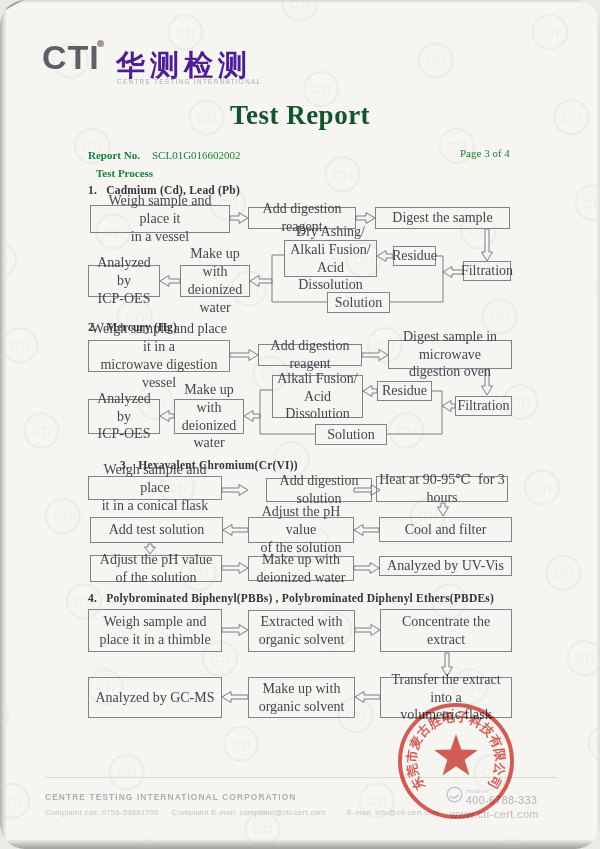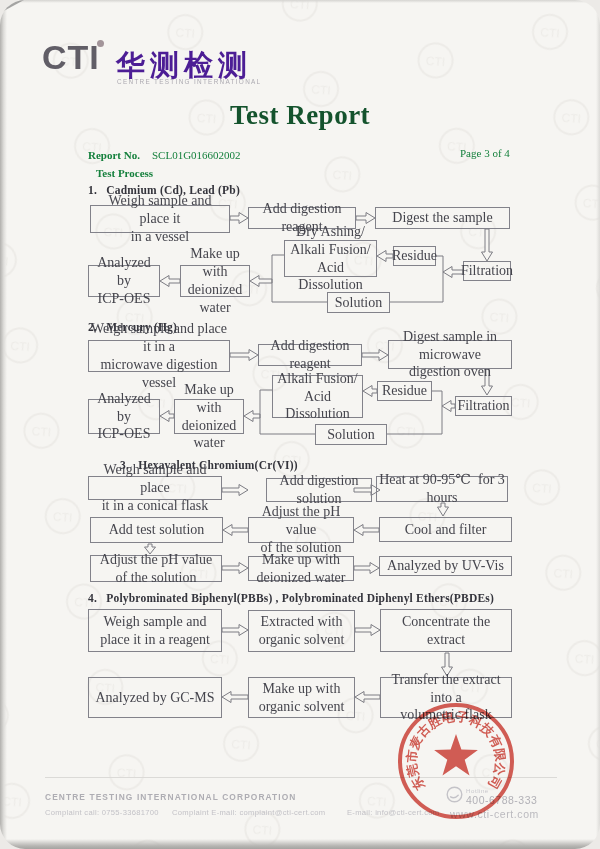--- a/index.html
+++ b/index.html
@@ -155,21 +155,21 @@
   <div class="fb" style="left:248px;top:517px;width:106px;height:26px">Adjust the pH value
 of the solution</div>
   <div class="fb" style="left:379px;top:517px;width:133px;height:25px">Cool and filter</div>
   <div class="fb" style="left:90px;top:555px;width:132px;height:27px">Adjust the pH value
 of the solution</div>
   <div class="fb" style="left:248px;top:556px;width:106px;height:25px">Make up with
 deionized water</div>
   <div class="fb" style="left:379px;top:556px;width:133px;height:20px">Analyzed by UV-Vis</div>
 
   <div class="fb" style="left:88px;top:609px;width:134px;height:43px">Weigh sample and
-place it in a reagent</div>
+place it in a thimble</div>
   <div class="fb" style="left:248px;top:610px;width:107px;height:42px">Extracted with
 organic solvent</div>
   <div class="fb" style="left:380px;top:609px;width:132px;height:43px">Concentrate the extract</div>
   <div class="fb" style="left:88px;top:677px;width:134px;height:41px">Analyzed by GC-MS</div>
   <div class="fb" style="left:248px;top:677px;width:107px;height:41px">Make up with
 organic solvent</div>
   <div class="fb" style="left:380px;top:677px;width:132px;height:41px">Transfer the extract into a
 volumetric flask</div>
 
   <div class="abs foot-line"></div>

